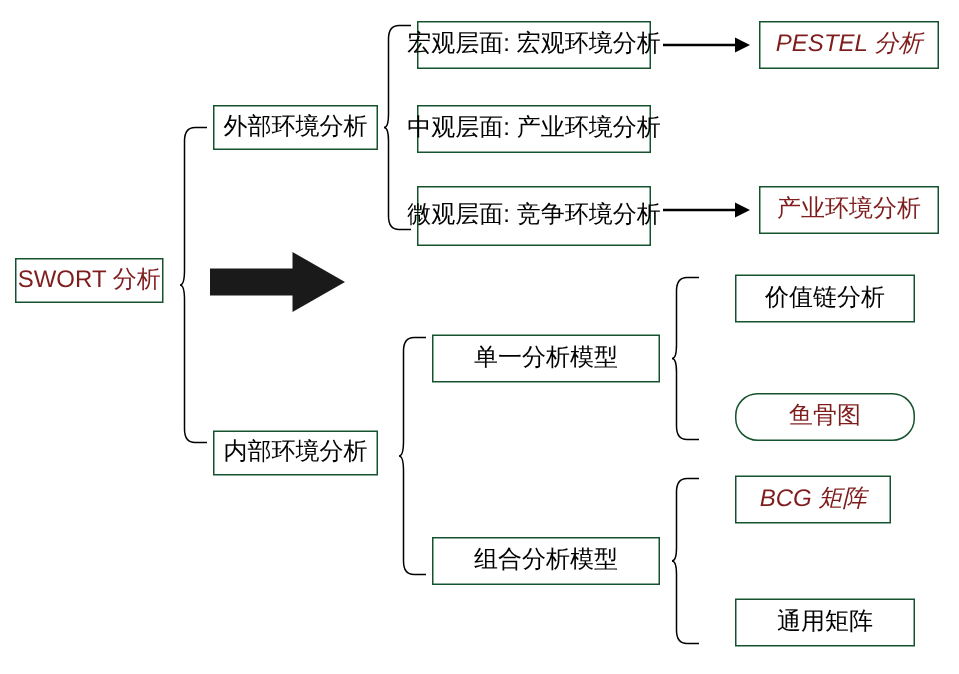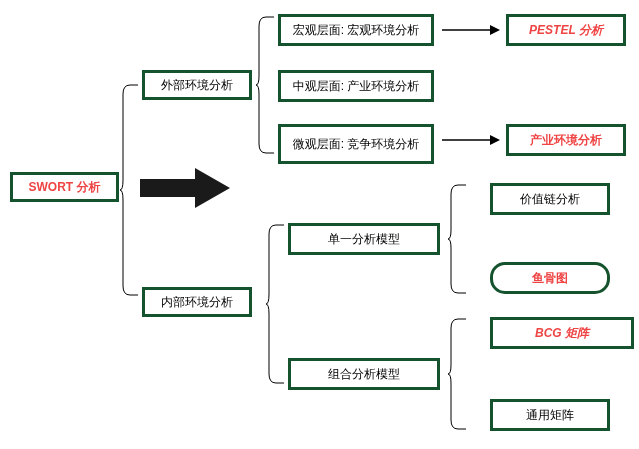--- a/index.html
+++ b/index.html
@@ -14,52 +14,51 @@
     overflow: hidden;
   }
   #canvas {
     position: relative;
     width: 639px;
     height: 449px;
   }
   .node {
     position: absolute;
     box-sizing: border-box;
-    border: 3px solid #14532d;
+    border: 1px solid #14532d;
     background: #ffffff;
     display: flex;
     align-items: center;
     justify-content: center;
     text-align: center;
-    font-size: 12px;
+    font-size: 16px;
     color: #000000;
     line-height: 1.2;
     white-space: nowrap;
   }
   .node.red {
-    color: #ef4444;
-    font-weight: bold;
+    color: #7f1d1d;
   }
   .node.italic {
     font-style: italic;
   }
   .brace, .arrow-line, .big-arrow {
     position: absolute;
   }
   svg {
     display: block;
     overflow: visible;
   }
 </style>
 </head>
 <body>
 
 <div id="canvas">
 
-  <div class="node red" style="left:10px; top:172px; width:109px; height:30px;">
+  <div class="node red" style="left:10px; top:172px; width:99px; height:30px;">
     <span>SWORT 分析</span>
   </div>
 
   <div class="big-arrow" style="left:140px; top:168px; width:90px; height:40px;">
     <svg width="90" height="40" viewBox="0 0 90 40" xmlns="http://www.w3.org/2000/svg">
       <polygon points="0,11 55,11 55,0 90,20 55,40 55,29 0,29" fill="#1a1a1a"></polygon>
     </svg>
   </div>
 
   <div class="brace" style="left:120px; top:84px; width:20px; height:212px;">
@@ -141,21 +140,21 @@
   <div class="node red" style="left:490px; top:262px; width:120px; height:32px;border-radius:15px;">
     <span>鱼骨图</span>
   </div>
 
   <div class="brace" style="left:448px; top:318px; width:20px; height:112px;">
     <svg width="20" height="112" viewBox="0 0 20 112" xmlns="http://www.w3.org/2000/svg">
       <path d="M18,1 L10,1 Q3,1 3,10 L3,47 Q3,56 0,56 Q3,56 3,65 L3,102 Q3,111 10,111 L18,111" fill="none" stroke="#000000" stroke-width="1"></path>
     </svg>
   </div>
 
-  <div class="node red italic" style="left:490px; top:317px; width:144px; height:32px;">
+  <div class="node red italic" style="left:490px; top:317px; width:104px; height:32px;">
     <span>BCG 矩阵</span>
   </div>
 
   <div class="node" style="left:490px; top:399px; width:120px; height:32px;justify-content:center;">
     <span>通用矩阵</span>
   </div>
 
 </div>
 
 </body></html>

